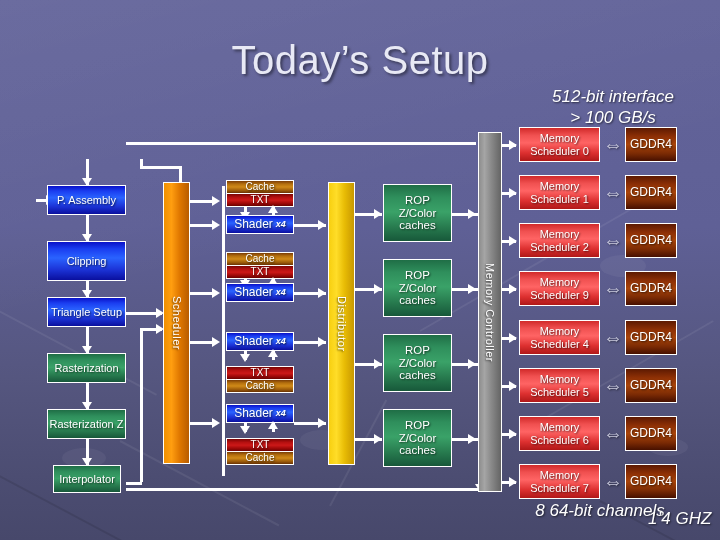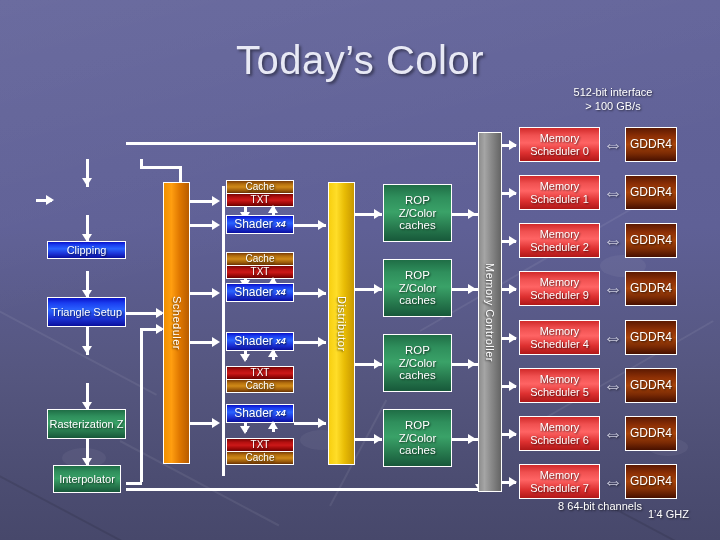--- a/index.html
+++ b/index.html
@@ -59,21 +59,21 @@
   .conn{position:absolute;background:#ffffff;}
   .arrow{position:absolute;width:0;height:0;}
   .ar-right{border-left:8px solid #ffffff;border-top:5px solid transparent;border-bottom:5px solid transparent;}
   .ar-down{border-top:8px solid #ffffff;border-left:5px solid transparent;border-right:5px solid transparent;}
   .ar-up{border-bottom:8px solid #ffffff;border-left:5px solid transparent;border-right:5px solid transparent;}
 
   .dblarrow{position:absolute;color:#c9cadc;font-size:20px;line-height:1;
     text-shadow:1px 1px 2px rgba(0,0,0,0.5);}
 
   .note{
-    position:absolute;color:#ffffff;font-size:11px;
+    position:absolute;color:#ffffff;font-style:italic;font-size:17px;
     text-align:center;line-height:1.25;
     text-shadow:1px 1px 2px rgba(0,0,0,0.6);
   }
   .x4{font-size:9px;font-style:italic;font-weight:bold;margin-left:3px;}
   .stack{display:flex;flex-direction:column;align-items:center;justify-content:center;}
 </style>
 </head>
 <body>
 
 <div id="stage">
@@ -83,21 +83,21 @@
   <div class="bgline" style="left:120px;top:440px;width:180px;transform:rotate(28deg);"></div>
   <div class="bgline" style="left:420px;top:330px;width:250px;transform:rotate(-30deg);"></div>
   <div class="bgline" style="left:540px;top:420px;width:200px;transform:rotate(-30deg);"></div>
   <div class="bgline dark" style="left:600px;top:500px;width:140px;transform:rotate(28deg);"></div>
   <div class="bgline" style="left:330px;top:505px;width:120px;transform:rotate(-62deg);"></div>
   <div class="bgblob" style="left:62px;top:448px;width:44px;height:20px;"></div>
   <div class="bgblob" style="left:600px;top:255px;width:46px;height:22px;"></div>
   <div class="bgblob" style="left:648px;top:438px;width:40px;height:18px;"></div>
   <div class="bgblob" style="left:300px;top:430px;width:44px;height:20px;"></div>
 
-  <div class="title">Today’s Color</div>
+  <div class="title">Today’s Setup</div>
 
   <div class="note" style="left:528px;top:86px;width:170px;">
     <div>512-bit interface</div>
     <div>&gt; 100 GB/s</div>
   </div>
   <div class="note" style="left:505px;top:500px;width:190px;">
     <div>8 64-bit channels</div>
   </div>
   <div class="note" style="left:648px;top:508px;width:70px;text-align:left;">1’4 GHZ</div>
 
@@ -185,25 +185,31 @@
   <div class="arrow ar-right" style="left:509px;top:284px;"></div>
   <div class="conn" style="left:502px;top:337px;width:14px;height:3px;"></div>
   <div class="arrow ar-right" style="left:509px;top:333px;"></div>
   <div class="conn" style="left:502px;top:385px;width:14px;height:3px;"></div>
   <div class="arrow ar-right" style="left:509px;top:381px;"></div>
   <div class="conn" style="left:502px;top:433px;width:14px;height:3px;"></div>
   <div class="arrow ar-right" style="left:509px;top:429px;"></div>
   <div class="conn" style="left:502px;top:481px;width:14px;height:3px;"></div>
   <div class="arrow ar-right" style="left:509px;top:477px;"></div>
 
-  <div class="box blue" style="left:47px;top:241px;width:79px;height:18px;">
+  <div class="box blue" style="left:47px;top:185px;width:79px;height:30px;">
+    <span>P. Assembly</span>
+  </div>
+  <div class="box blue" style="left:47px;top:241px;width:79px;height:40px;">
     <span>Clipping</span>
   </div>
   <div class="box blue" style="left:47px;top:297px;width:79px;height:30px;">
     <span>Triangle Setup</span>
+  </div>
+  <div class="box green" style="left:47px;top:353px;width:79px;height:30px;">
+    <span>Rasterization</span>
   </div>
   <div class="box green" style="left:47px;top:409px;width:79px;height:30px;">
     <span>Rasterization Z</span>
   </div>
   <div class="box green" style="left:53px;top:465px;width:68px;height:28px;">
     <span>Interpolator</span>
   </div>
 
   <div class="vbar orangebar" style="left:163px;top:182px;width:27px;height:282px;">
     <span>Scheduler</span>

